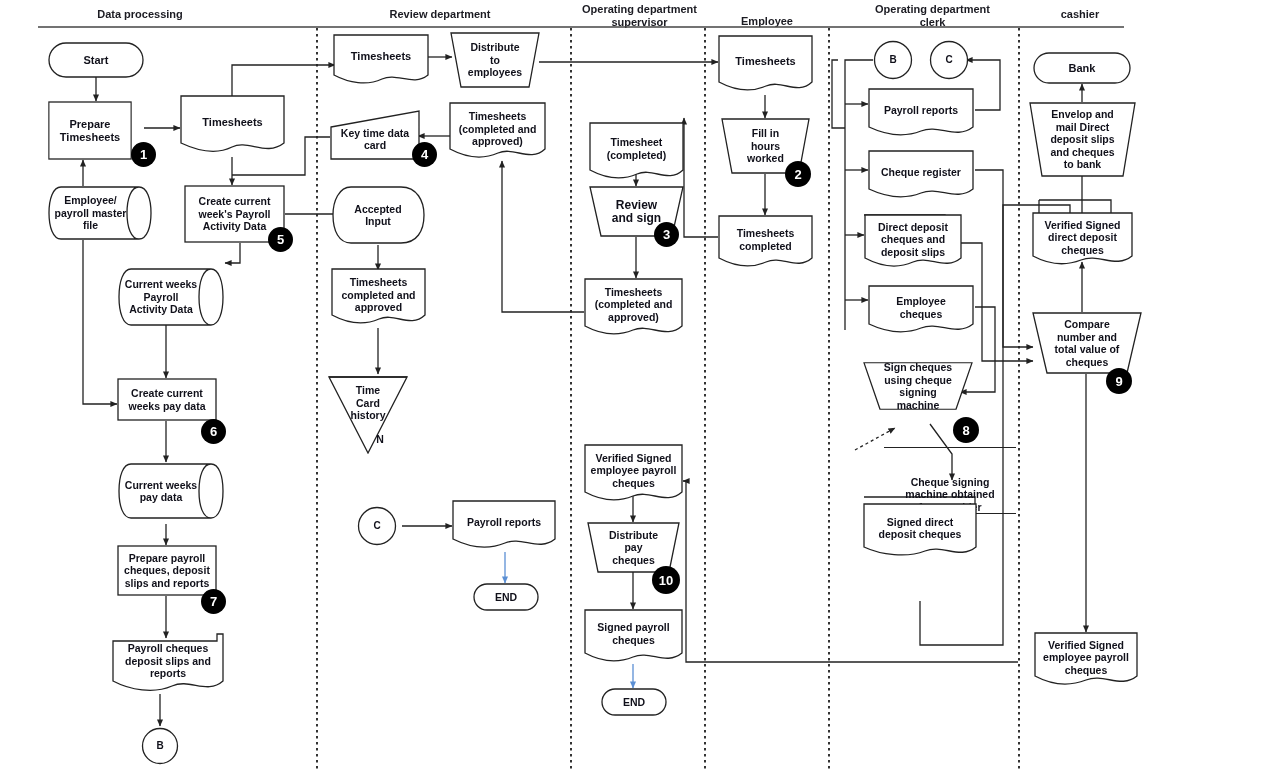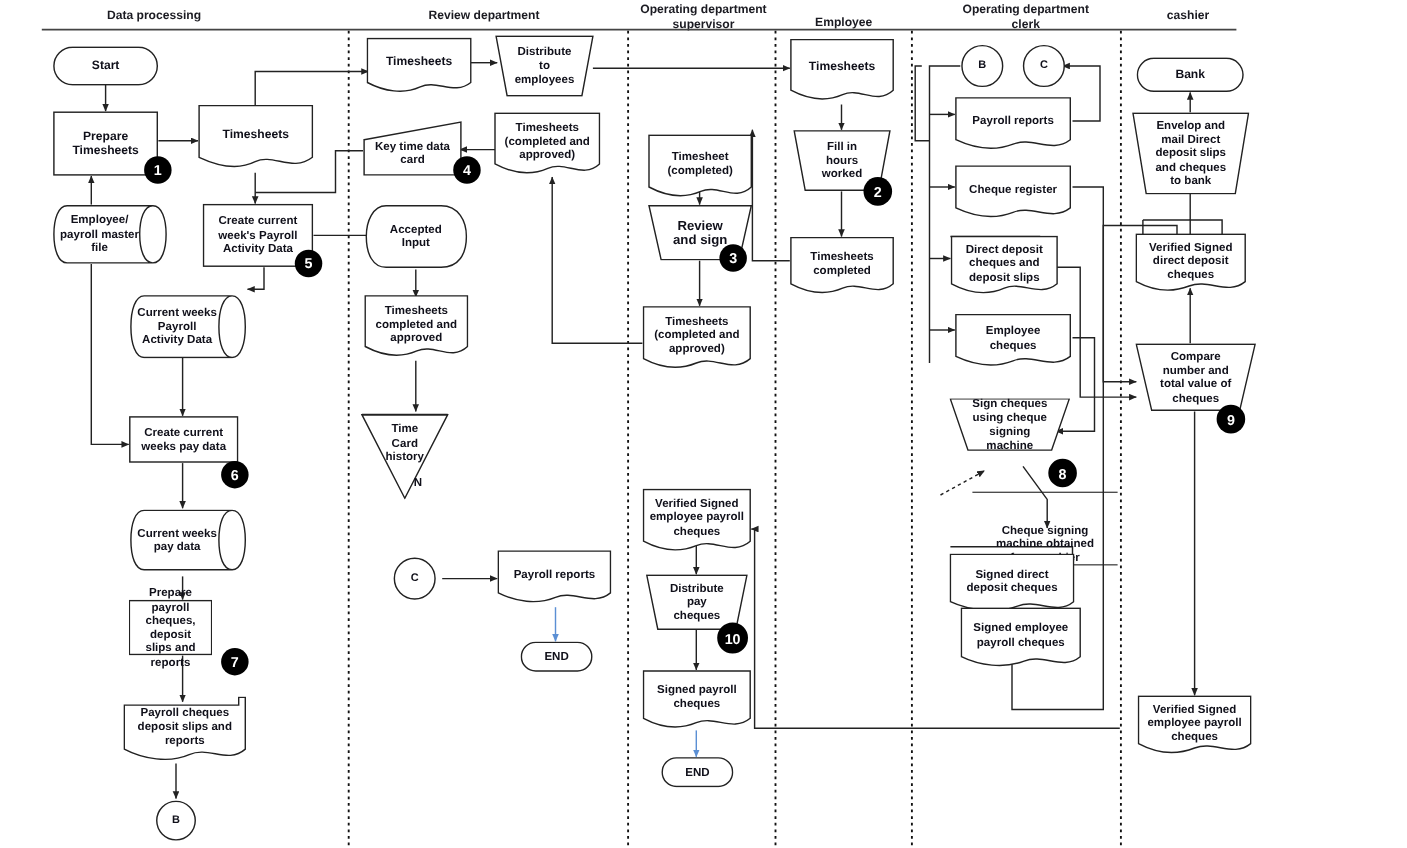--- a/index.html
+++ b/index.html
@@ -161,21 +161,21 @@
     </g>
   </svg>
 
   <div class="node" style="left:48px;top:42px;width:96px;height:36px;font-size:11px;">
     <svg class="nsvg" viewBox="0 0 96 36" preserveAspectRatio="none">
         <rect x="1" y="1" width="94" height="34" rx="17" ry="17" fill="#fff" stroke="#222" stroke-width="1.3"></rect>
       </svg>
     <span class="lbl">Start</span>
   </div>
 
-  <div class="node" style="left:48px;top:101px;width:96px;height:59px;font-size:11px;white-space:pre-line;">
+  <div class="node" style="left:48px;top:101px;width:84px;height:59px;font-size:11px;white-space:pre-line;">
     <svg class="nsvg" viewBox="0 0 96 59" preserveAspectRatio="none">
         <rect x="1" y="1" width="94" height="57" fill="#fff" stroke="#222" stroke-width="1.3"></rect>
       </svg>
     <span class="lbl">Prepare
 Timesheets</span>
   </div>
   <div class="badge" style="left:131px;top:142px;width:25px;height:25px;font-size:13px;">
     <span>1</span>
   </div>
 
@@ -228,21 +228,21 @@
   </div>
 
   <div class="node" style="left:116px;top:463px;width:108px;height:56px;font-size:10.5px;white-space:pre-line;">
     <svg class="nsvg" viewBox="0 0 108 56" preserveAspectRatio="none">
         <path d="M15,1 H95 C103,1 107,13 107,28 C107,43 103,55 95,55 H15 C7,55 3,43 3,28 C3,13 7,1 15,1 Z M95,1 C87,1 83,13 83,28 C83,43 87,55 95,55" fill="#fff" stroke="#222" stroke-width="1.3"></path>
       </svg>
     <span class="lbl" style="margin-right:18px;">Current weeks
 pay data</span>
   </div>
 
-  <div class="node" style="left:117px;top:545px;width:76px;height:51px;font-size:10.5px;white-space:pre-line;">
+  <div class="node" style="left:117px;top:545px;width:100px;height:51px;font-size:10.5px;white-space:pre-line;">
     <svg class="nsvg" viewBox="0 0 100 51" preserveAspectRatio="none">
         <rect x="1" y="1" width="98" height="49" fill="#fff" stroke="#222" stroke-width="1.3"></rect>
       </svg>
     <span class="lbl">Prepare payroll
 cheques, deposit
 slips and reports</span>
   </div>
   <div class="badge" style="left:201px;top:589px;width:25px;height:25px;font-size:13px;">
     <span>7</span>
   </div>
@@ -506,27 +506,20 @@
   </div>
 
   <div class="node" style="left:863px;top:503px;width:114px;height:57px;font-size:10.5px;white-space:pre-line;">
     <svg class="nsvg" viewBox="0 0 114 57" preserveAspectRatio="none">
         <path d="M1,1 H113 V44 C97,57 80,41 62,48 C44,55 18,52 1,44 Z" fill="#fff" stroke="#222" stroke-width="1.3"></path>
       </svg>
     <span class="lbl" style="margin-bottom:7px;">Signed direct
 deposit cheques</span>
   </div>
 
-  <div class="node" style="left:873px;top:552px;width:110px;height:58px;font-size:10.5px;white-space:pre-line;">
-    <svg class="nsvg" viewBox="0 0 110 58" preserveAspectRatio="none">
-        <path d="M1,1 H109 V45 C93,58 76,42 58,49 C40,56 17,53 1,45 Z" fill="#fff" stroke="#222" stroke-width="1.3"></path>
-      </svg>
-    <span class="lbl" style="margin-bottom:7px;">Signed employee
-payroll cheques</span>
-  </div>
 
   <div class="node" style="left:1033px;top:52px;width:98px;height:32px;font-size:11px;">
     <svg class="nsvg" viewBox="0 0 98 32" preserveAspectRatio="none">
         <rect x="1" y="1" width="96" height="30" rx="15" ry="15" fill="#fff" stroke="#222" stroke-width="1.3"></rect>
       </svg>
     <span class="lbl">Bank</span>
   </div>
 
   <div class="node" style="left:1029px;top:102px;width:107px;height:75px;font-size:10.5px;white-space:pre-line;">
     <svg class="nsvg" viewBox="0 0 107 75" preserveAspectRatio="none">

